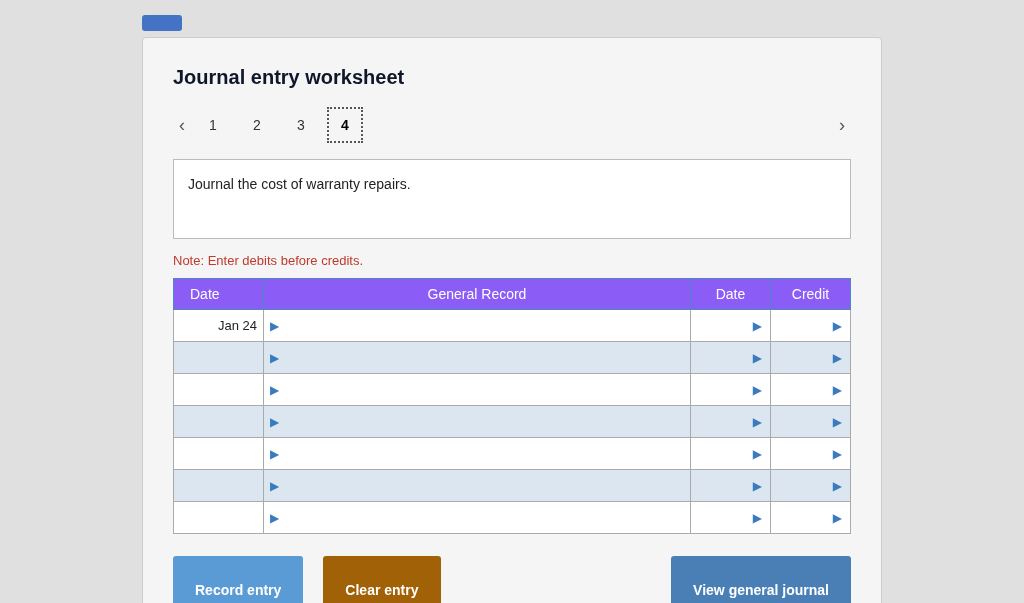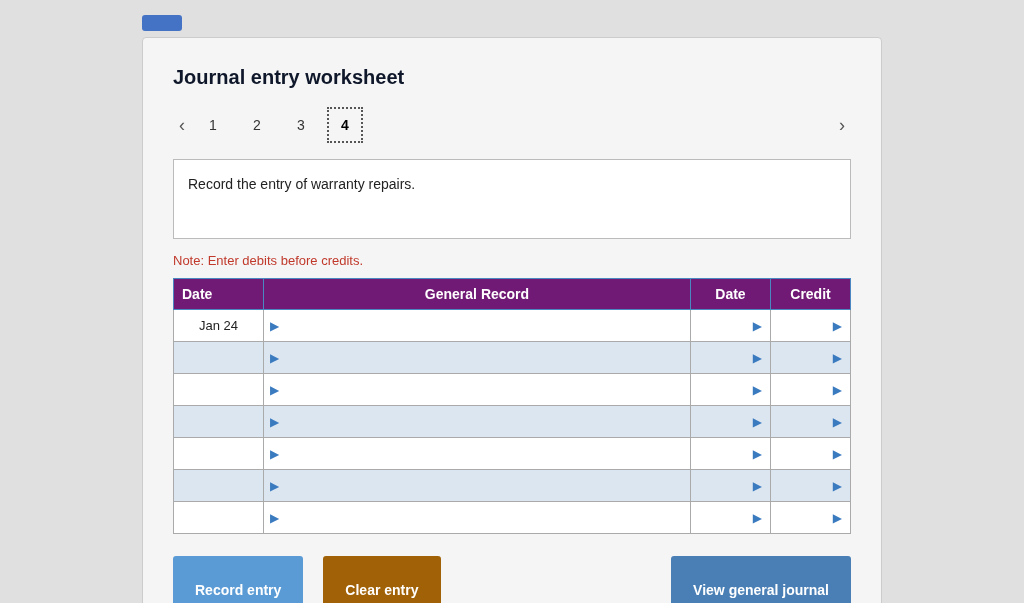--- a/index.html
+++ b/index.html
@@ -81,24 +81,24 @@
       color: #c0392b;
       font-size: 13px;
       margin-bottom: 10px;
     }
     .journal-table {
       width: 100%;
       border-collapse: collapse;
       margin-bottom: 22px;
     }
     .journal-table thead tr th {
-      background: #701a75;
+      background: #8b5cf6;
       color: #fff;
-      font-weight: bold;
-      padding: 7px 8px;
+      font-weight: normal;
+      padding: 7px 16px;
       border: 1px solid #4a88c2;
       text-align: left;
       font-size: 14px;
     }
     .journal-table thead tr th.center {
       text-align: center;
     }
     .journal-table tbody tr {
       height: 32px;
     }
@@ -110,21 +110,21 @@
     }
     .journal-table tbody td {
       border: 1px solid #aaa;
       padding: 2px 6px;
       font-size: 13px;
       vertical-align: middle;
       color: #222;
     }
     .journal-table tbody td.date-cell {
       width: 90px;
-      text-align: center;
+      text-align: right;
     }
     .journal-table tbody td.journal-cell {
       position: relative;
     }
     .journal-table tbody td.amount-cell {
       width: 80px;
       text-align: right;
     }
     .arrow-indicator {
       color: #3a7abf;
@@ -181,21 +181,21 @@
       <div class="nav-row">
         <span class="nav-arrow">‹</span>
         <span class="nav-step">1</span>
         <span class="nav-step">2</span>
         <span class="nav-step">3</span>
         <span class="nav-step active">4</span>
         <span class="nav-arrow nav-arrow-right">›</span>
       </div>
 
       <div class="description-box">
-        <span>Record the entry of warranty repairs.</span>
+        <span>Journal the cost of warranty repairs.</span>
       </div>
 
       <div class="note-text">Note: Enter debits before credits.</div>
 
       <table class="journal-table">
         <thead>
           <tr>
             <th>Date</th>
             <th class="center">General Record</th>
             <th class="center">Date</th>

